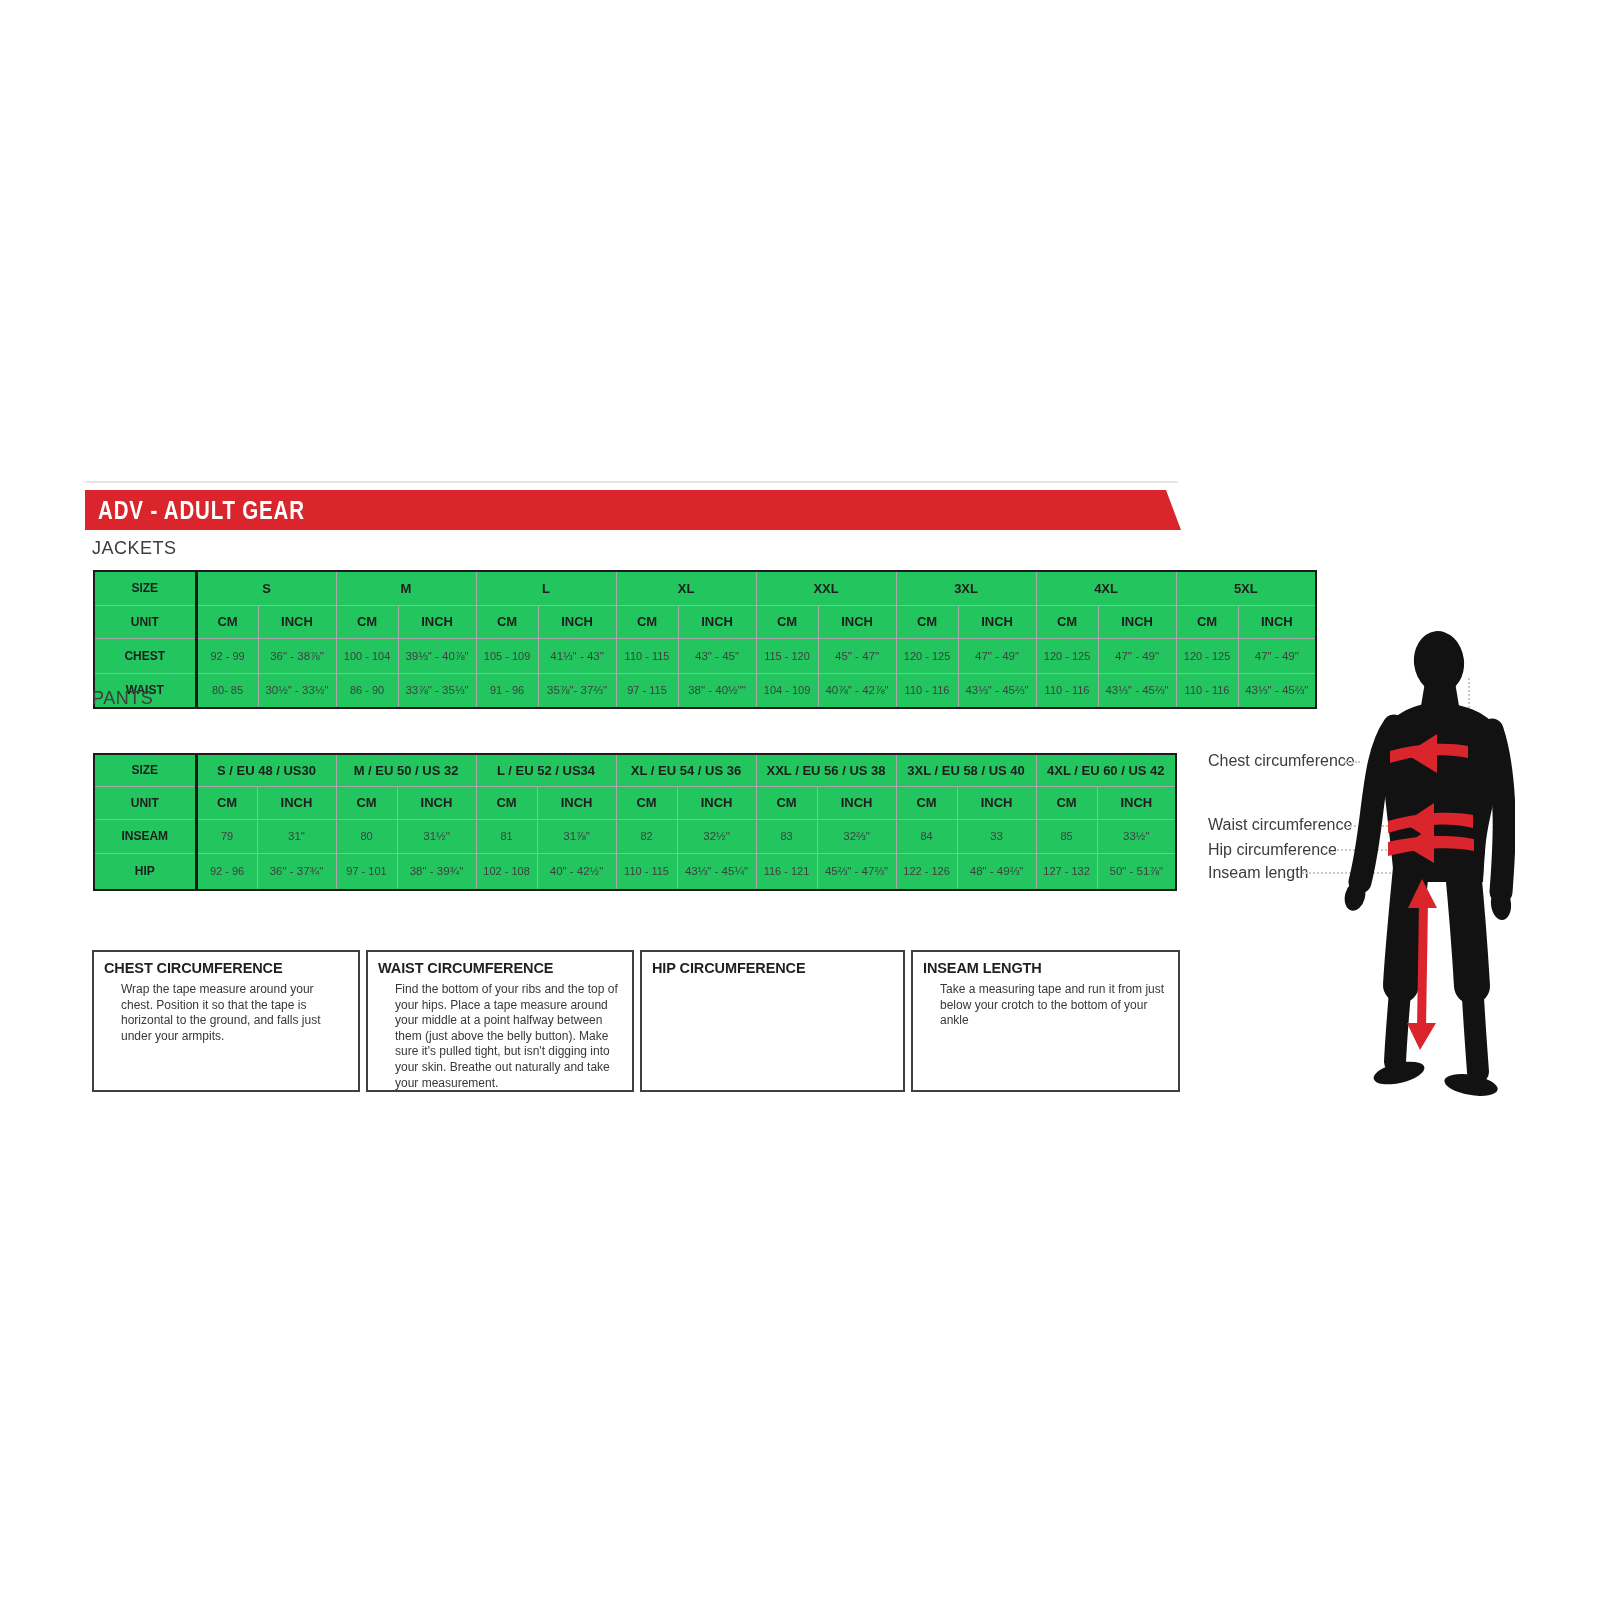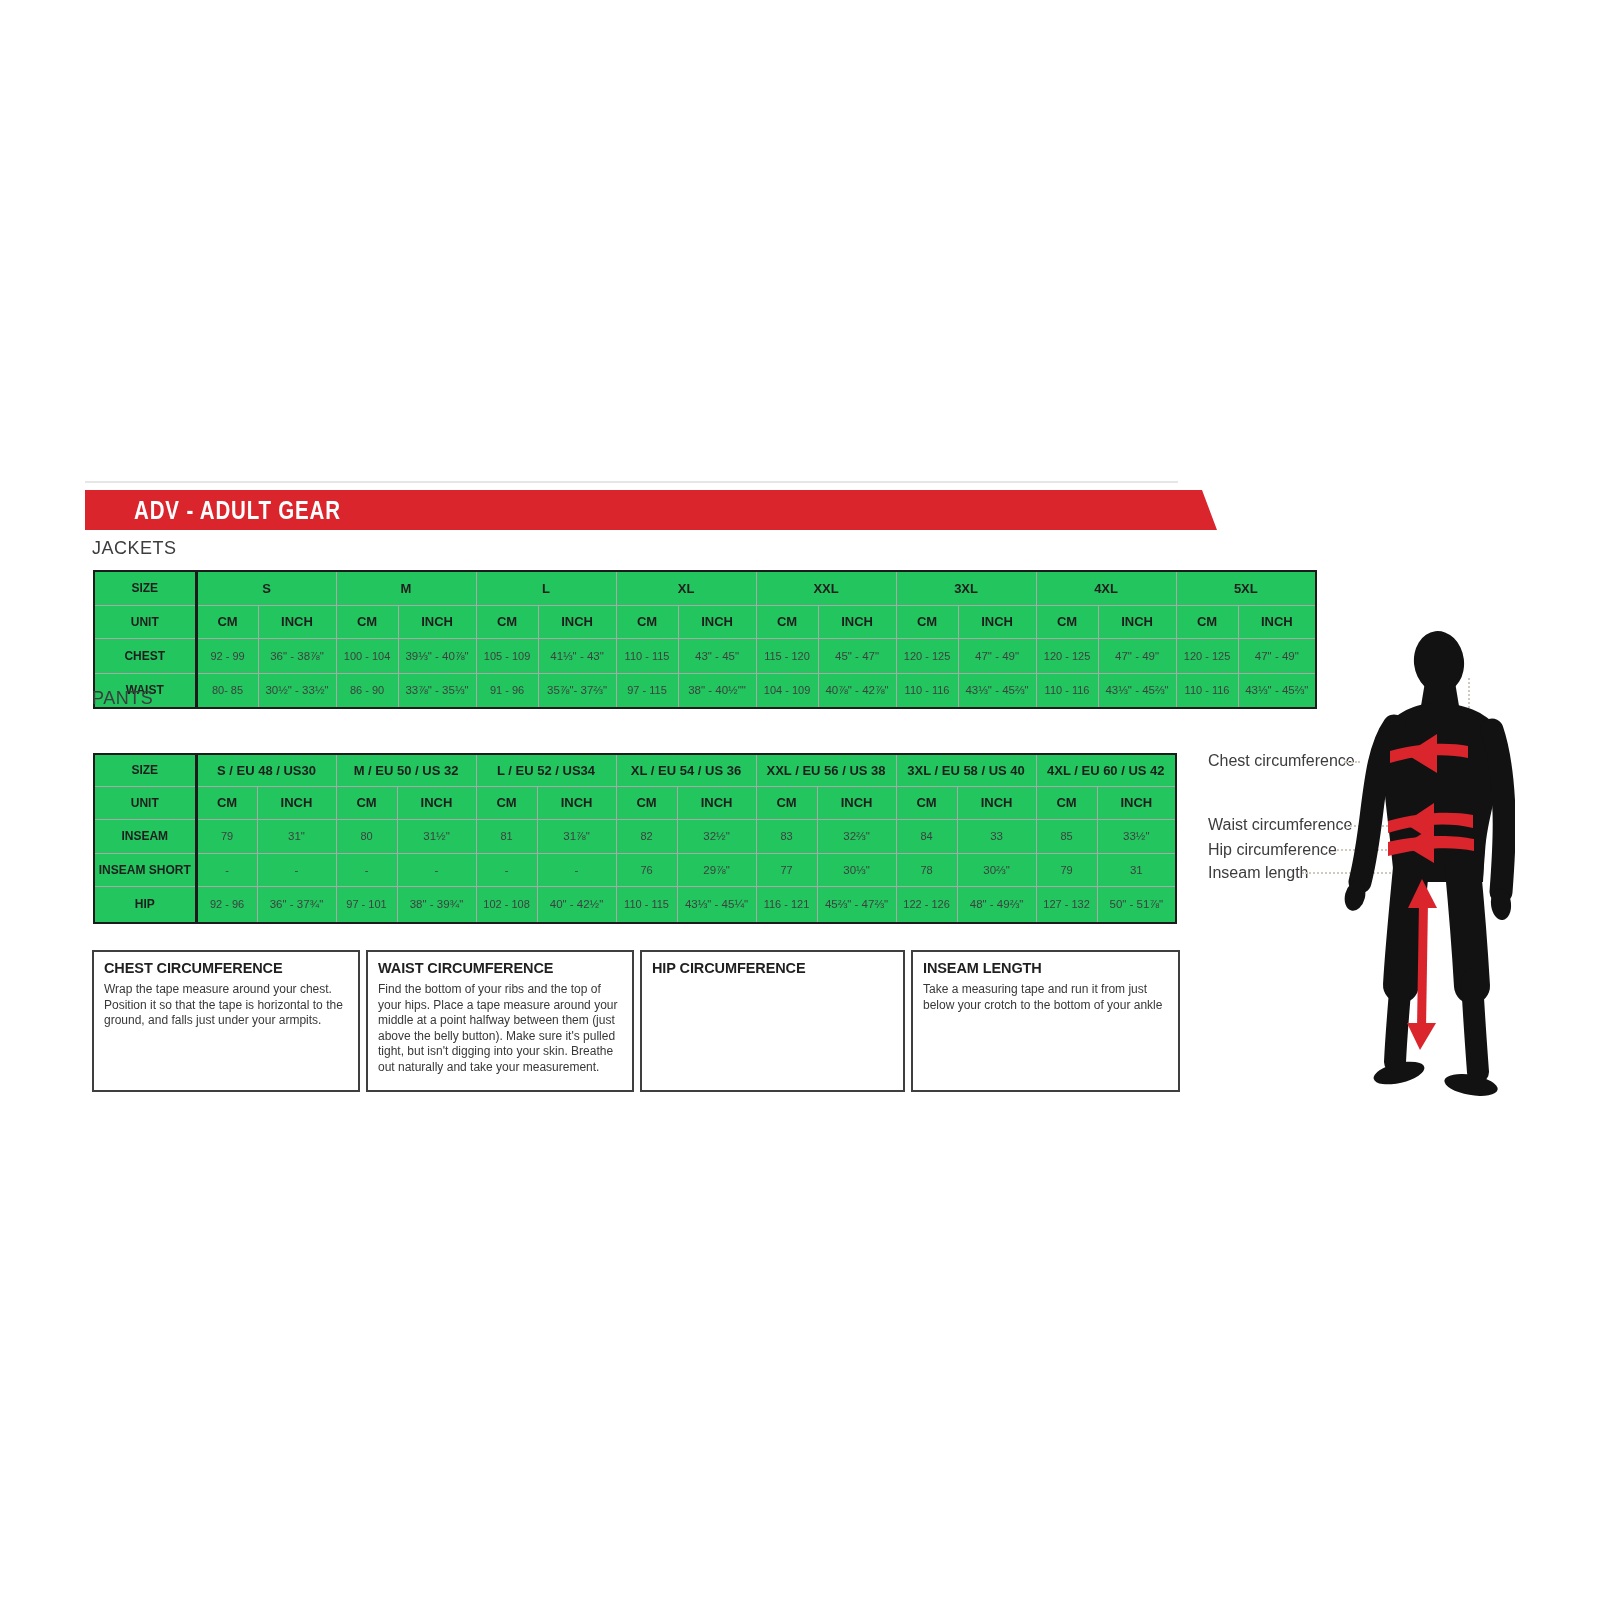--- a/index.html
+++ b/index.html
@@ -4,41 +4,41 @@
 <style>
   html,body{margin:0;padding:0;background:#ffffff;}
   .page{position:relative;width:1600px;height:1600px;background:#fff;overflow:hidden;
         font-family:"Liberation Sans", sans-serif;color:#222;}
 
   
   .topline{position:absolute;left:85px;top:481px;width:1093px;height:2px;background:#e6e6e6;}
   .banner{position:absolute;left:85px;top:490px;width:1096px;height:40px;
           background:var(--accent_red,#d9252b);
           clip-path:polygon(0 0, calc(100% - 15px) 0, 100% 100%, 0 100%);
-          display:flex;align-items:center;padding-left:36px;}
+          display:flex;align-items:center;}
   .banner-title{color:#fff;font-size:25px;font-weight:bold;letter-spacing:1px;
           transform:scale(0.82,1.05);transform-origin:left center;padding-left:16px;white-space:nowrap;}
 
   .section-heading{position:absolute;color:#3d3d3d;font-size:18px;letter-spacing:0.5px;}
 
   
   table.sizes{position:absolute;border-collapse:collapse;table-layout:fixed;background:#22c55e;
           border:2px solid #1b1b1b;}
   .sizes th,.sizes td{border:1px solid #a9a9a9;text-align:center;vertical-align:middle;
           padding:0;overflow:hidden;white-space:nowrap;}
   .sizes .lbl{font-weight:bold;font-size:12px;color:#1e1e1e;border-right:3px solid #1b1b1b;}
   .sizes th{font-weight:bold;font-size:13px;color:#1e1e1e;}
   .sizes td.cm{font-size:11px;color:#3f3f3f;}
   .sizes td.inch{font-size:11.5px;color:#3f3f3f;}
 
   
   .guide-box{position:absolute;top:950px;height:142px;border:2px solid #3f3f3f;background:#fff;
           box-sizing:border-box;padding:7px 10px;}
   .guide-title{font-size:14.5px;font-weight:bold;color:#1f1f1f;margin:1px 0 6px;letter-spacing:-0.1px;}
-  .guide-body{font-size:12px;color:#383838;line-height:1.3;}
+  .guide-body{font-size:12px;color:#383838;line-height:1.3;margin-left:17px;}
 
   
   .figure-label{position:absolute;left:1208px;font-size:16px;color:#3c3c3c;white-space:nowrap;}
   .leader-h{position:absolute;border-top:2px dotted #cfc9c0;height:0;}
   .leader-v{position:absolute;border-left:2px dotted #cfc9c0;width:0;}
 
   
   .figure-wrap{position:absolute;left:1340px;top:630px;width:175px;height:470px;}
   .figure-svg .solid{fill:var(--silhouette,#111);}
   .figure-svg .limb{stroke:var(--silhouette,#111);fill:none;stroke-linecap:round;}
@@ -206,37 +206,20 @@
       <td class="cm">81</td>
           <td class="inch">31⅞"</td>
       <td class="cm">82</td>
           <td class="inch">32½"</td>
       <td class="cm">83</td>
           <td class="inch">32⅔"</td>
       <td class="cm">84</td>
           <td class="inch">33</td>
       <td class="cm">85</td>
           <td class="inch">33½"</td>
-    </tr>
-    <tr style="height:33px">
-      <td class="lbl">INSEAM SHORT</td>
-      <td class="cm">-</td>
-          <td class="inch">-</td>
-      <td class="cm">-</td>
-          <td class="inch">-</td>
-      <td class="cm">-</td>
-          <td class="inch">-</td>
-      <td class="cm">76</td>
-          <td class="inch">29⅞"</td>
-      <td class="cm">77</td>
-          <td class="inch">30⅓"</td>
-      <td class="cm">78</td>
-          <td class="inch">30⅔"</td>
-      <td class="cm">79</td>
-          <td class="inch">31</td>
     </tr>
     <tr style="height:37px">
       <td class="lbl">HIP</td>
       <td class="cm">92 - 96</td>
           <td class="inch">36" - 37¾"</td>
       <td class="cm">97 - 101</td>
           <td class="inch">38" - 39¾"</td>
       <td class="cm">102 - 108</td>
           <td class="inch">40" - 42½"</td>
       <td class="cm">110 - 115</td>

